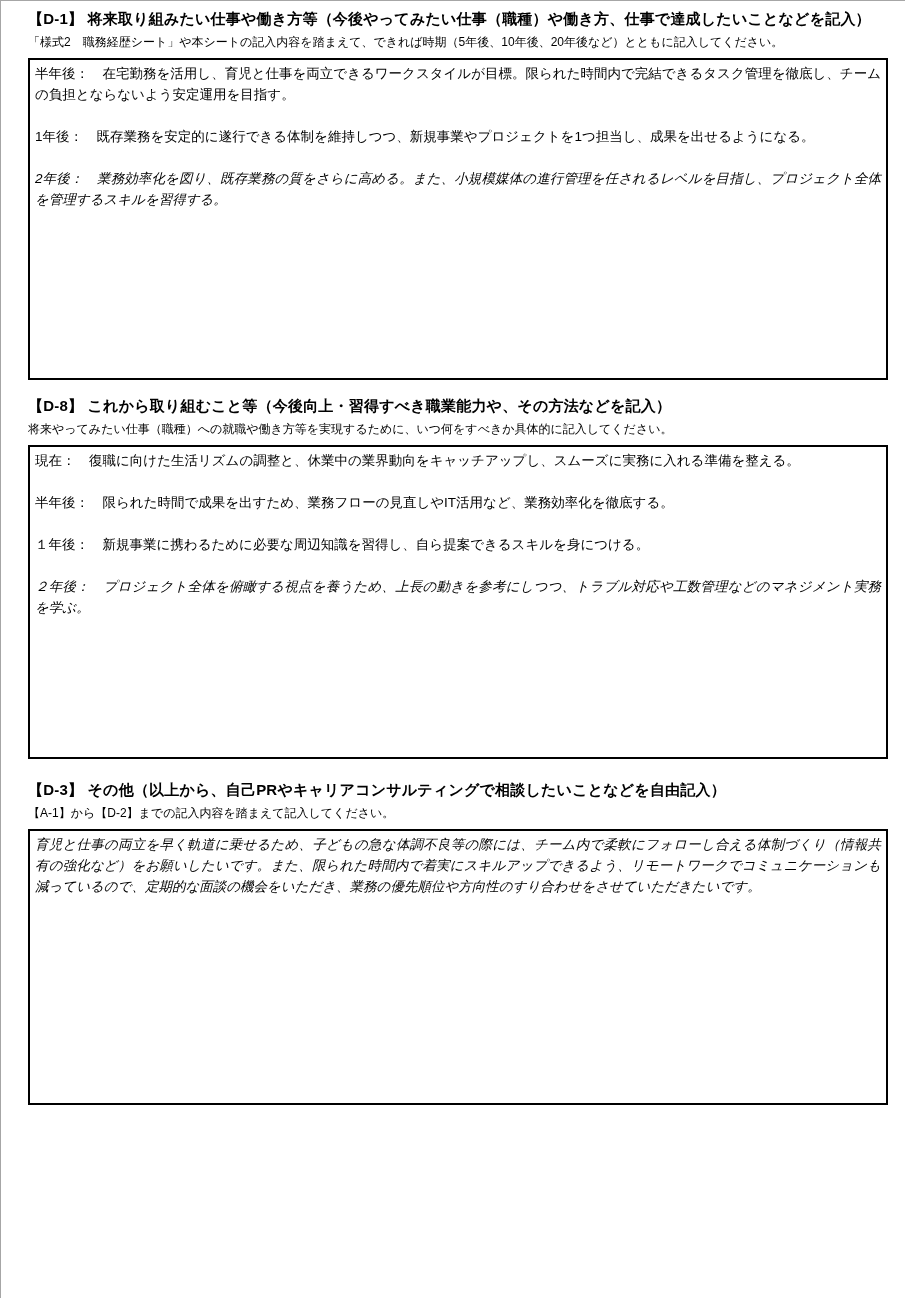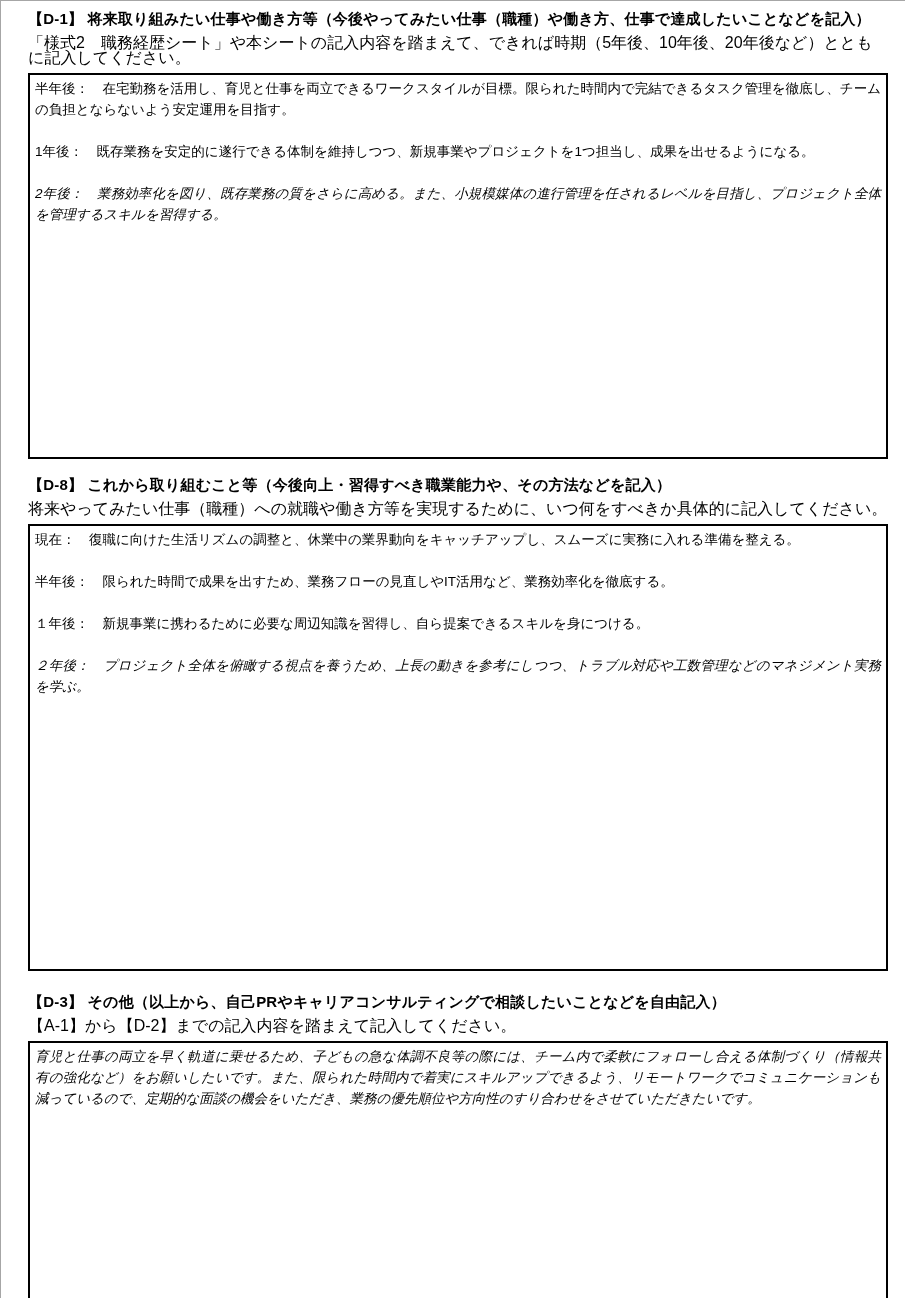--- a/index.html
+++ b/index.html
@@ -26,34 +26,34 @@
   .section + .section { margin-top: 16px; }
   .section.section-last { margin-top: 21px; }
   .section-title {
     font-size: 15px;
     line-height: 20px;
     font-weight: bold;
     color: var(--text);
     letter-spacing: 0.2px;
   }
   .section-note {
-    font-size: 16px;
+    font-size: 12px;
     line-height: 15px;
     margin-top: 6px;
     color: var(--text);
   }
   .entry-box {
     margin-top: 8px;
     border: 2px solid var(--box-border);
     background: #ffffff;
     padding: 3px 5px 0 5px;
     overflow: hidden;
   }
-  .entry-box.h-d1 { height: 386px; }
-  .entry-box.h-d2 { height: 447px; }
+  .entry-box.h-d1 { height: 322px; }
+  .entry-box.h-d2 { height: 314px; }
   .entry-box.h-d3 { height: 276px; }
   .entry-paragraph {
     font-size: 13.5px;
     line-height: 21px;
     margin-bottom: 21px;
     color: var(--text);
     text-align: justify;
   }
   .entry-paragraph:last-child { margin-bottom: 0; font-style: italic; }
 </style>

